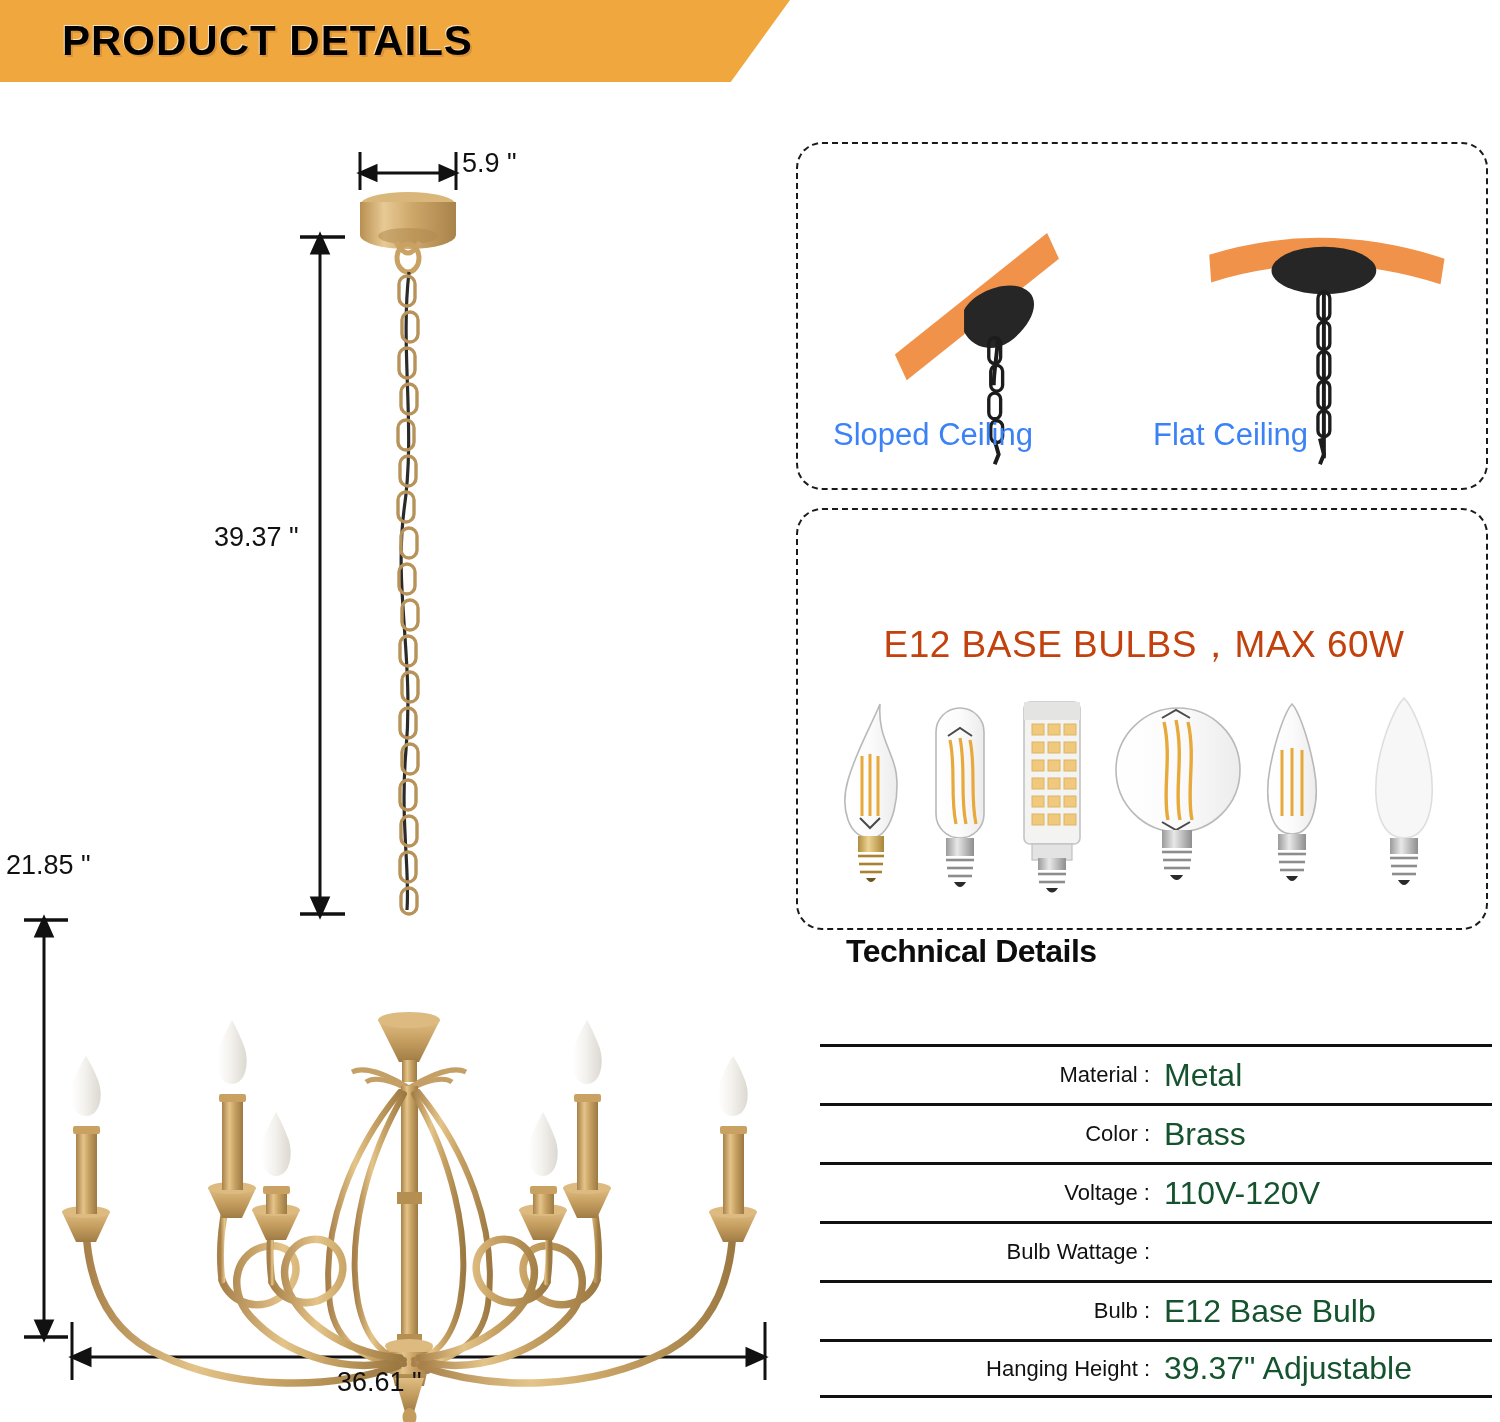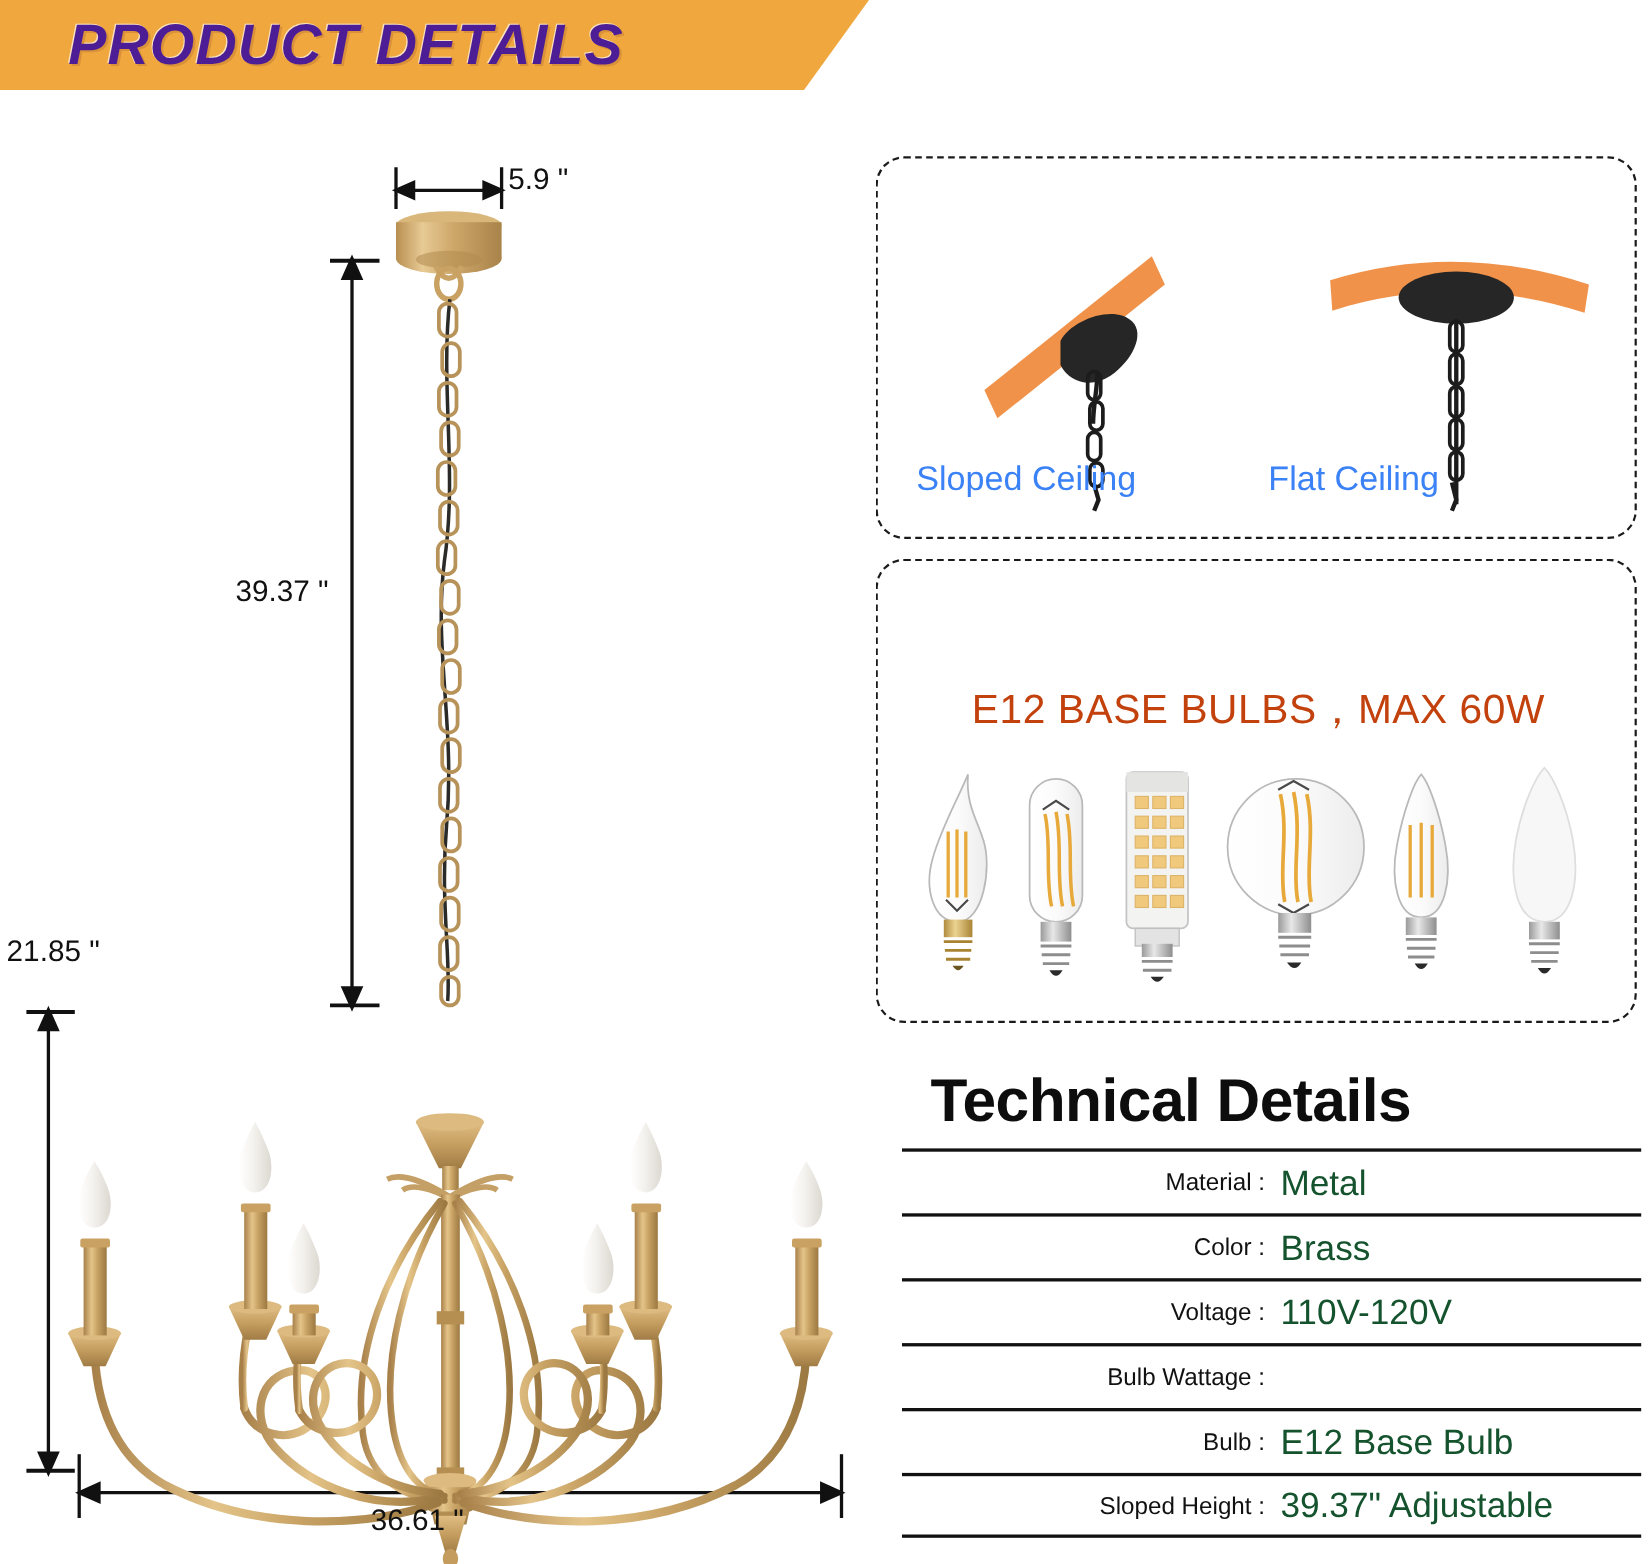--- a/index.html
+++ b/index.html
@@ -16,25 +16,24 @@
 
   
   .banner {
     position:absolute; left:0; top:0; width:790px; height:82px;
     background:#efa73e;
     clip-path: polygon(0 0, 100% 0, 92.5% 100%, 0 100%);
     display:flex; align-items:center;
   }
   .banner-title {
     margin-left:62px;
-    font-size:52px;
+    font-size:42px;
     font-weight:bold;
-    font-style:italic;
     letter-spacing:1px;
-    color:#4c1d95;
+    color:#000000;
     text-shadow: 2px 2px 0 #d9913a, -1px -1px 0 #f8e2bf;
     font-family:"Liberation Sans", sans-serif;
   }
 
   
   .diagram { position:absolute; left:0; top:90px; width:790px; height:1332px; }
 
   svg.fig { position:absolute; left:0; top:0; width:790px; height:1332px; }
 
   .dim-text {
@@ -94,22 +93,22 @@
     letter-spacing:0.5px;
   }
   .bulb-row {
     position:absolute;
     left:28px; top:178px; width:640px; height:220px;
   }
 
   
   .tech-title {
     position:absolute;
-    left:56px; top:968px;
-    font-size:55px; font-weight:bold;
+    left:56px; top:933px;
+    font-size:32px; font-weight:bold;
     color:#0d0d0d;
     letter-spacing:-0.5px;
   }
   .tech-table {
     position:absolute;
     left:30px; top:1044px; width:672px;
   }
   .trow {
     position:relative;
     height:59px;
@@ -527,17 +526,17 @@
       <div class="val">110V-120V</div>
     </div>
     <div class="trow">
       <div class="lbl">Bulb Wattage :</div>
     </div>
     <div class="trow">
       <div class="lbl">Bulb :</div>
       <div class="val">E12 Base Bulb</div>
     </div>
     <div class="trow">
-      <div class="lbl">Sloped Height :</div>
+      <div class="lbl">Hanging Height :</div>
       <div class="val">39.37" Adjustable</div>
     </div>
   </div>
 </div>
 
 </body></html>

